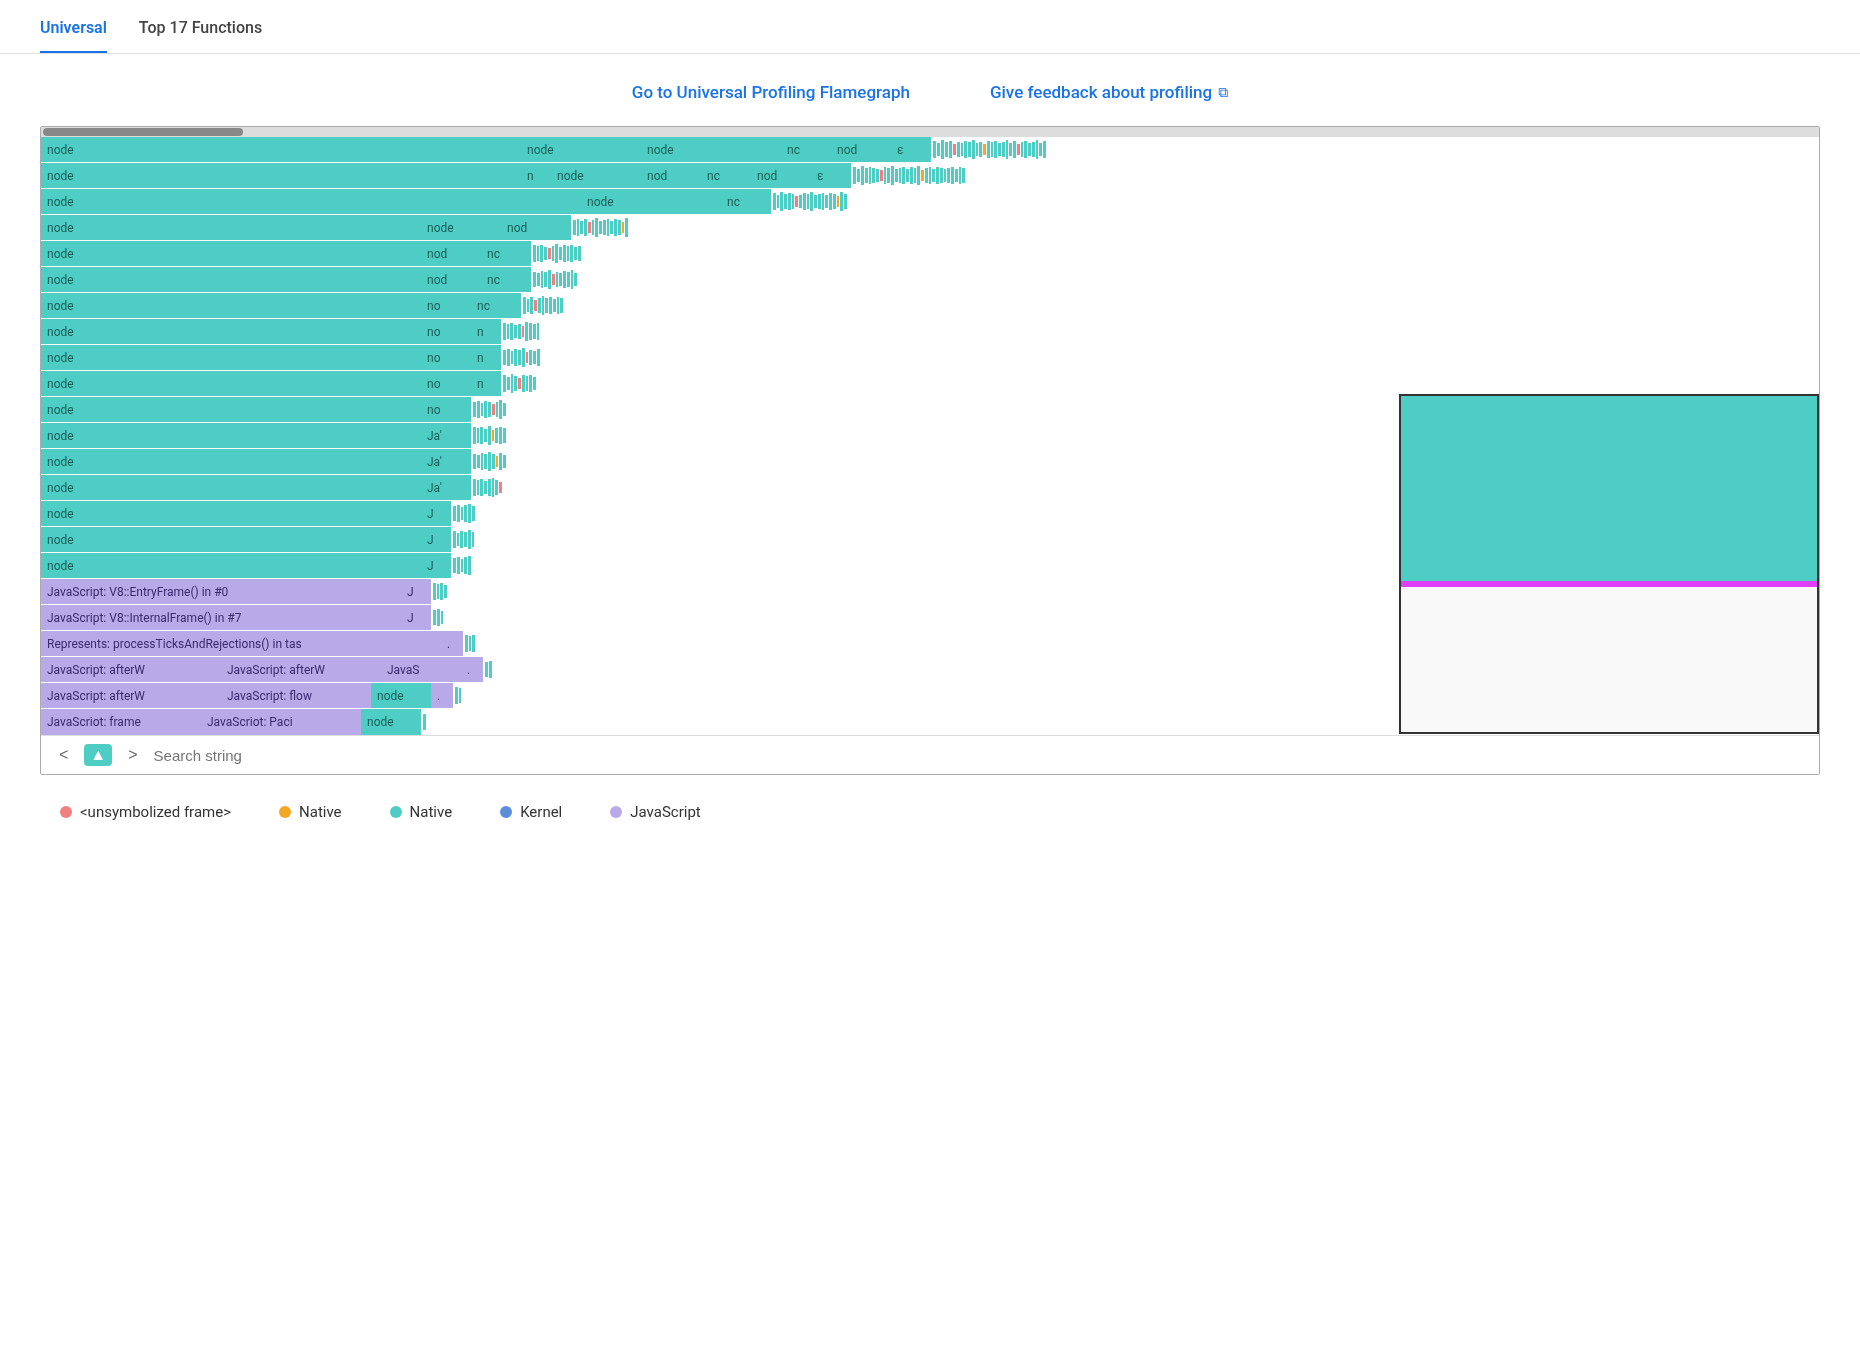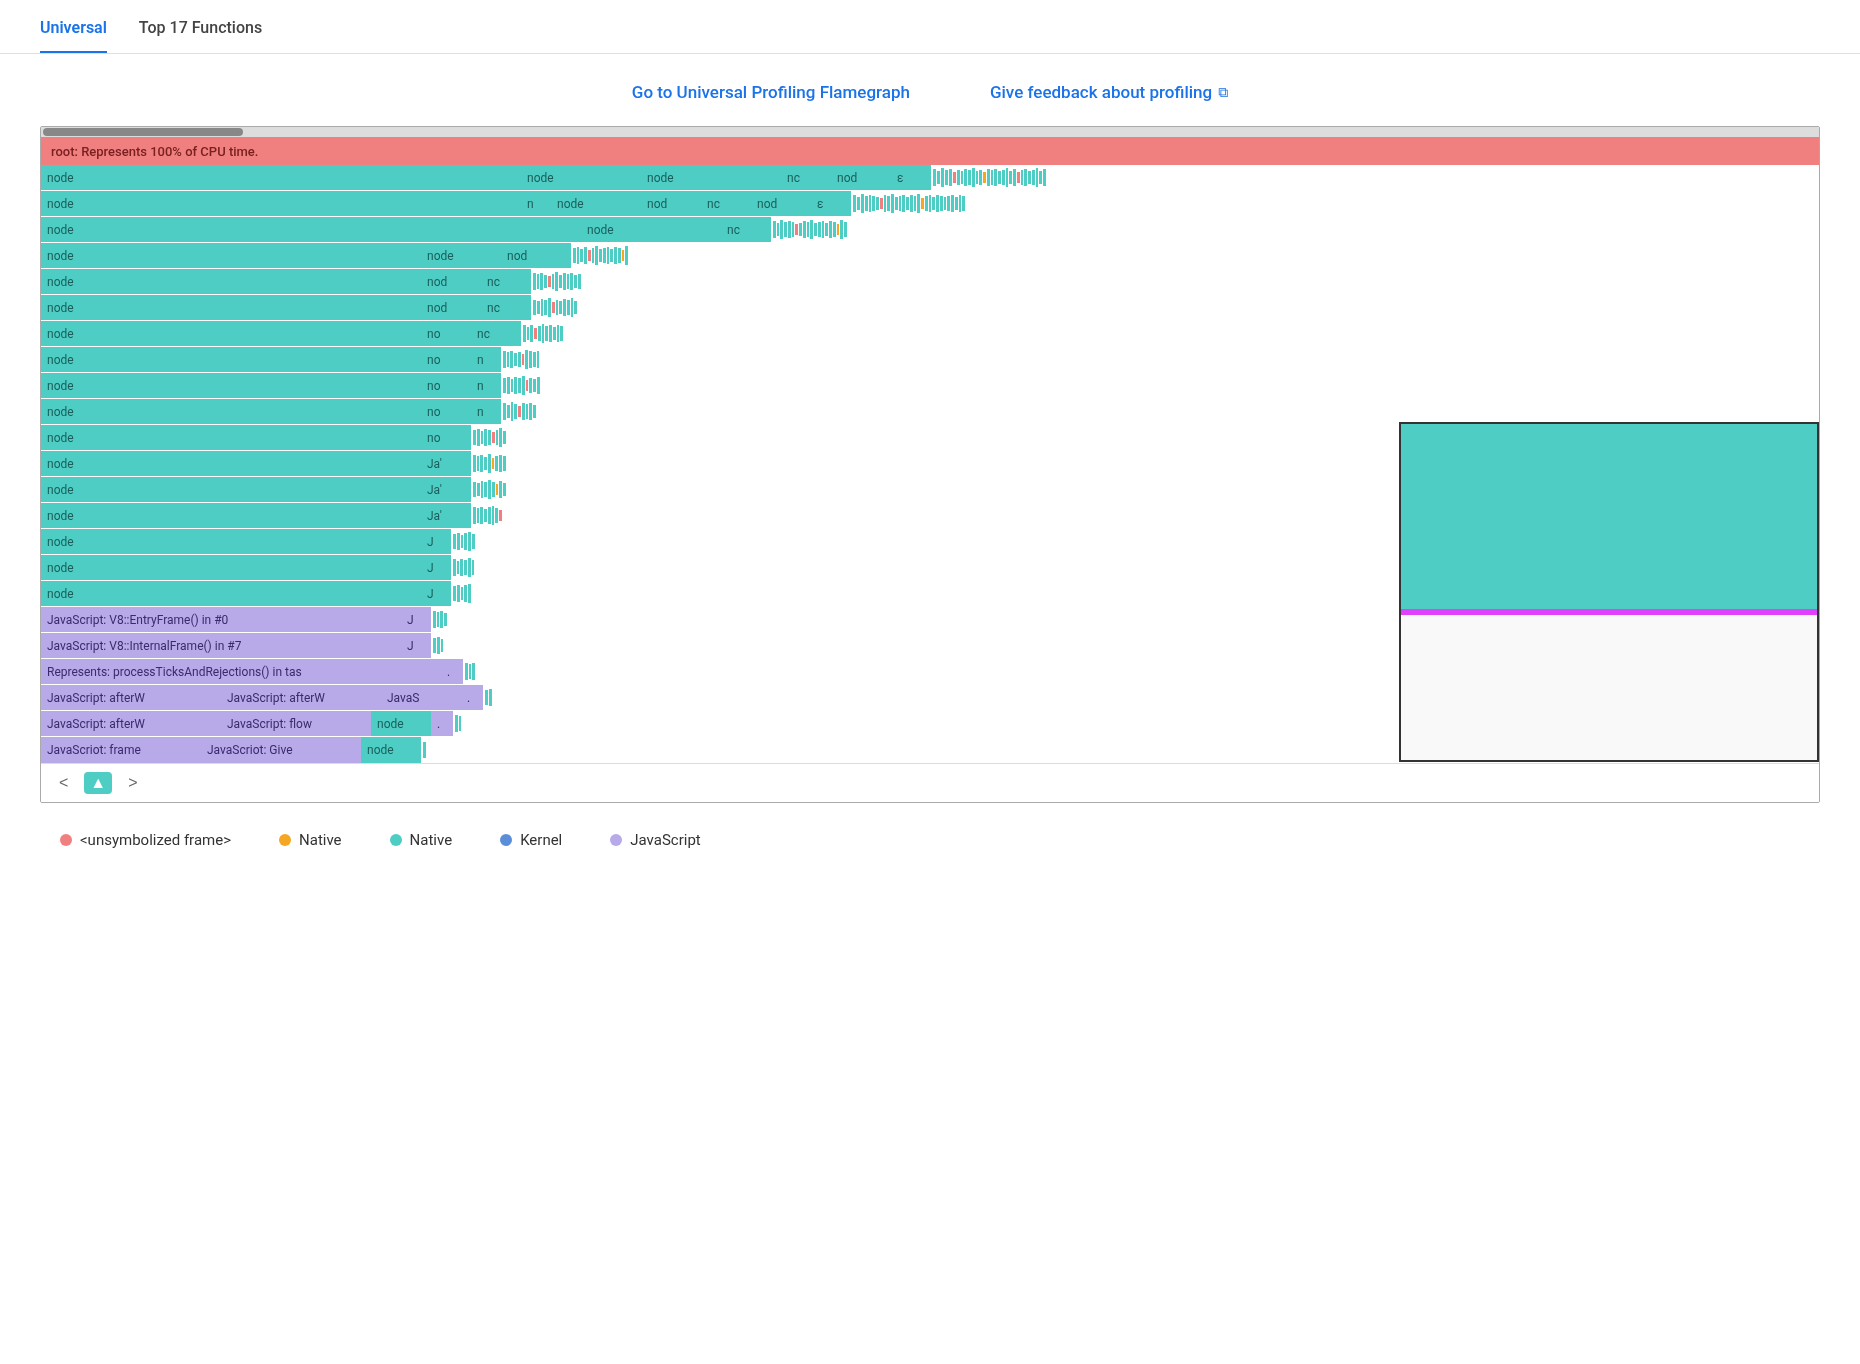--- a/index.html
+++ b/index.html
@@ -257,23 +257,20 @@
     <span class="ext-icon">⧉</span>
   </a>
 </div>
 
 <div class="flamegraph-container">
 
   <div class="scrollbar-track">
     <div class="scrollbar-thumb"></div>
   </div>
 
-  <div class="root-bar">
-    <span>root: Represents 100% of CPU time.</span>
-  </div>
 
   <div class="flame-rows">
 
     <div class="flame-row">
       <div class="flame-cell cell-teal" style="width:480px">node</div>
       <div class="flame-cell cell-teal" style="width:120px">node</div>
       <div class="flame-cell cell-teal" style="width:140px">node</div>
       <div class="flame-cell cell-teal" style="width:50px">nc</div>
       <div class="flame-cell cell-teal" style="width:60px">nod</div>
       <div class="flame-cell cell-teal" style="width:40px">ε</div>
@@ -710,35 +707,36 @@
       <div class="flame-pattern-area">
         <div style="flex:1;height:100%;display:flex;align-items:center;gap:1px;padding:2px">
           <div style="background:#4ecdc4;width:3px;height:80%"></div>
             <div style="background:#4ecdc4;width:2px;height:70%"></div>
         </div>
       </div>
     </div>
 
     <div class="flame-row" style="border-bottom:none;">
       <div class="flame-cell cell-purple" style="width:160px">JavaScriot: frame</div>
-      <div class="flame-cell cell-purple" style="width:160px">JavaScriot: Give</div>
+      <div class="flame-cell cell-purple" style="width:160px">JavaScriot: Paci</div>
       <div class="flame-cell cell-teal" style="width:60px">node</div>
       <div class="flame-pattern-area">
         <div style="flex:1;height:100%;display:flex;align-items:center;gap:1px;padding:2px">
           <div style="background:#4ecdc4;width:3px;height:75%"></div>
         </div>
       </div>
     </div>
 
   </div>
 
   <div class="search-bar">
     <button class="search-nav-btn">&lt;</button>
     <button class="search-nav-btn active">▲</button>
     <button class="search-nav-btn">&gt;</button>
+    <input class="search-input" type="text" placeholder="Search string" style="">
   </div>
 
   <div class="zoom-panel">
     <div class="zoom-panel-inner">
       <div class="zoom-teal-block"></div>
       <div class="zoom-pink-line"></div>
       <div class="zoom-white-bottom"></div>
 
       <div style="position:absolute;top:0;left:0;width:100%;height:100%;display:flex;gap:2px;padding:4px;pointer-events:none;">
         <div style="flex:1;display:flex;flex-direction:column;justify-content:flex-start;gap:1px;opacity:0.4;">

